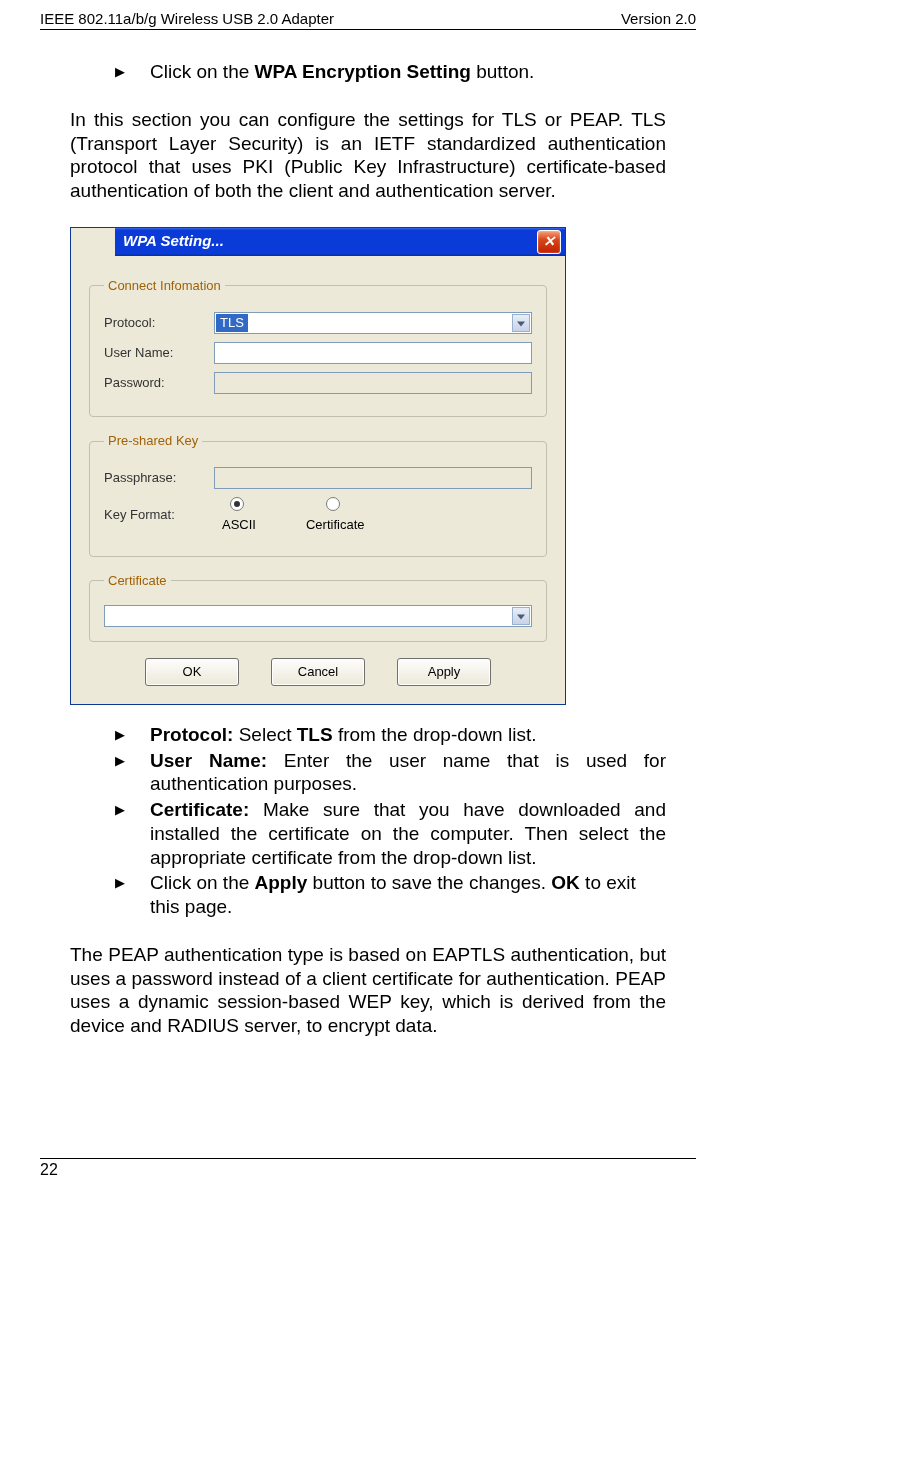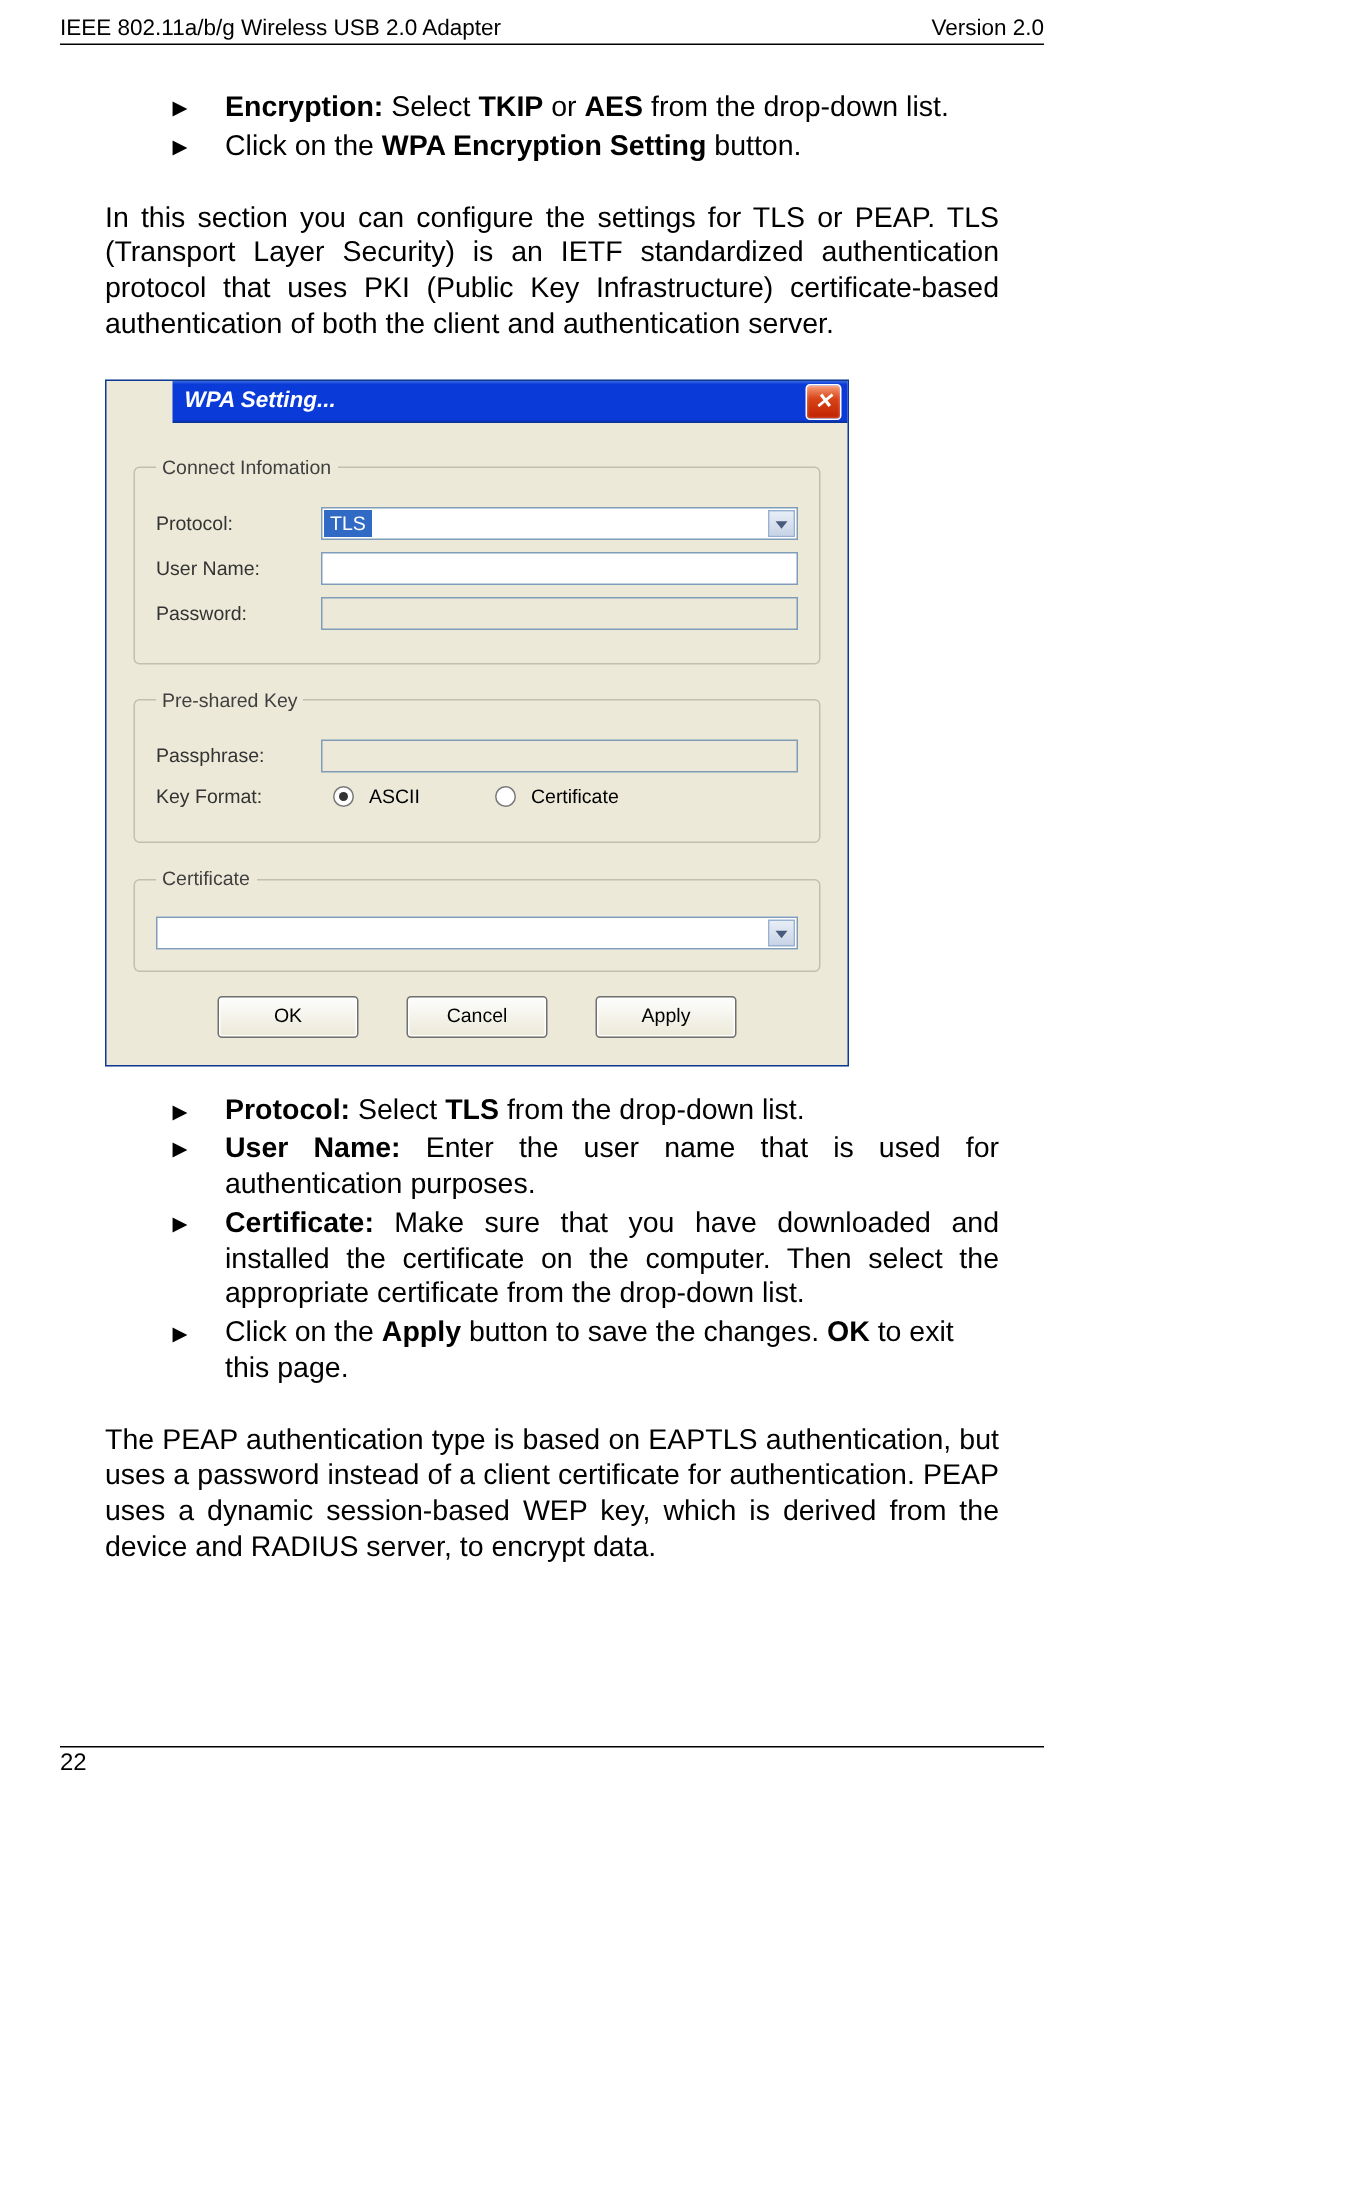--- a/index.html
+++ b/index.html
@@ -96,21 +96,21 @@
   }
   fieldset.groupbox {
     border: 1px solid #c0c0b0;
     border-radius: 4px;
     margin: 8px 0 16px 0;
     padding: 10px 14px 14px 14px;
     background: #ece9d8;
   }
   fieldset.groupbox legend {
     padding: 0 4px;
-    color: #404040;
+    color: #a16207;
     font-size: 13px;
   }
   .form-row {
     display: flex;
     align-items: center;
     margin: 8px 0;
   }
   .form-label {
     width: 110px;
     color: #333;
@@ -154,20 +154,21 @@
     margin-left: 1px;
     font-size: 13px;
   }
   .textfield.disabled {
     background: #ece9d8;
   }
   .radio-row {
     display: flex;
     align-items: center;
     gap: 6px;
+    flex-direction: column;
   }
   .radio {
     width: 12px;
     height: 12px;
     border: 1px solid #7a7a7a;
     border-radius: 50%;
     background: #fff;
     display: inline-flex;
     align-items: center;
     justify-content: center;
@@ -229,23 +230,20 @@
 <div class="page">
   <div class="header-row">
     <span>IEEE 802.11a/b/g Wireless USB 2.0 Adapter</span>
     <span>Version 2.0</span>
   </div>
   <hr class="hr-line">
 
   <div class="content">
 
     <ul class="bullet-list">
-      <li>
-        <span class="bold">Encryption:</span><span> Select </span><span class="bold">TKIP</span><span> or </span><span class="bold">AES</span><span> from the drop-down list.</span>
-      </li>
       <li>
         <span>Click on the </span><span class="bold">WPA Encryption Setting</span><span> button.</span>
       </li>
     </ul>
 
     <p class="para">In this section you can configure the settings for TLS or PEAP.  TLS (Transport Layer Security) is an IETF standardized authentication protocol that uses PKI (Public Key Infrastructure) certificate-based authentication of both the client and authentication server.</p>
 
     <div class="dialog">
       <div class="titlebar">
         <span>WPA Setting...</span>

